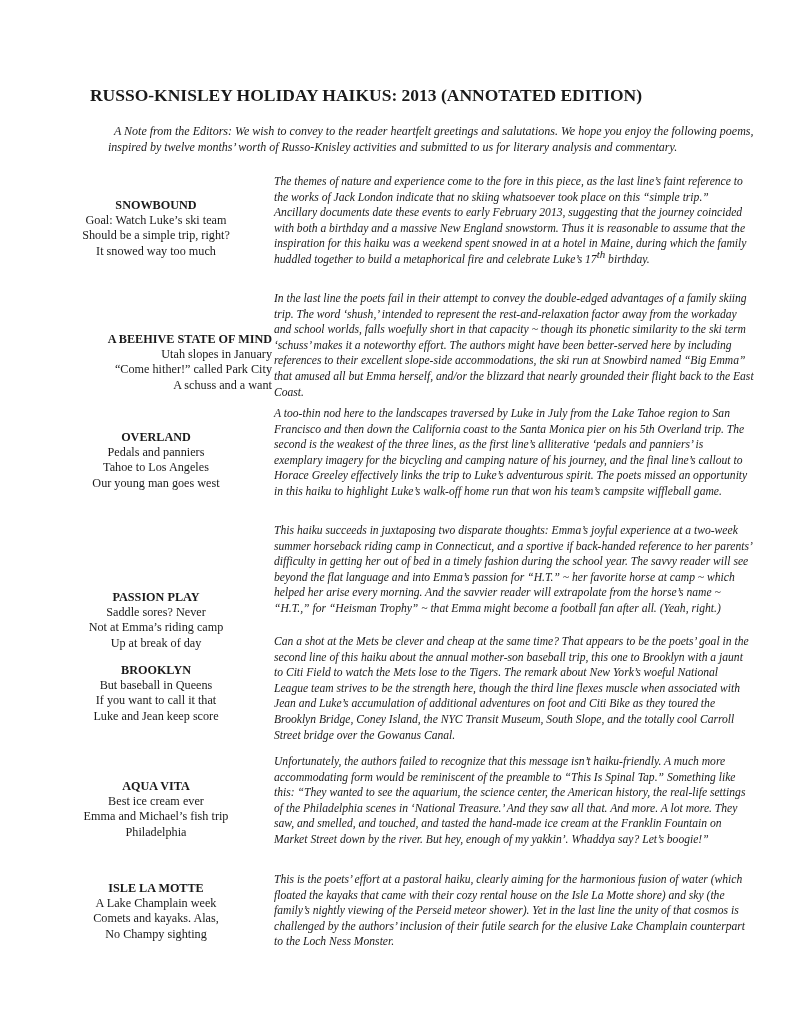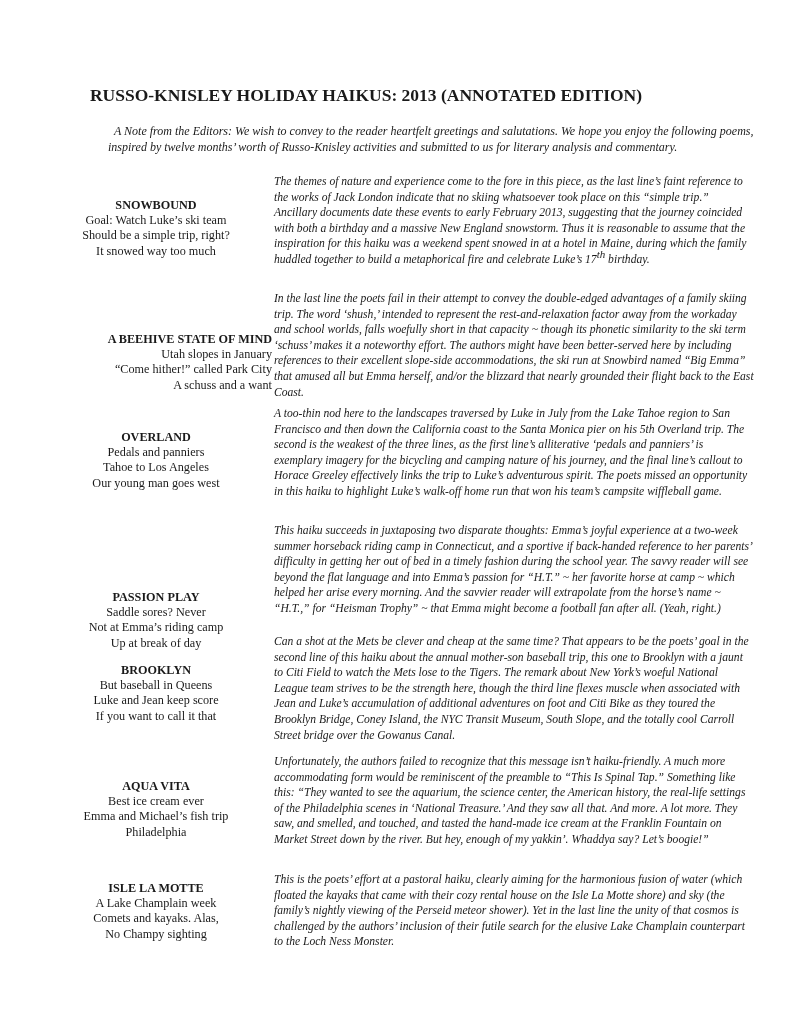--- a/index.html
+++ b/index.html
@@ -47,22 +47,22 @@
   <div class="htitle">PASSION PLAY</div>
   <div>Saddle sores? Never</div>
   <div>Not at Emma’s riding camp</div>
   <div>Up at break of day</div>
 </div>
 <div class="comment" style="top:523px;">This haiku succeeds in juxtaposing two disparate thoughts: Emma’s joyful experience at a two-week summer horseback riding camp in Connecticut, and a sportive if back-handed reference to her parents’ difficulty in getting her out of bed in a timely fashion during the school year. The savvy reader will see beyond the flat language and into Emma’s passion for “H.T.” ~ her favorite horse at camp ~ which helped her arise every morning. And the savvier reader will extrapolate from the horse’s name ~ “H.T.,” for “Heisman Trophy” ~ that Emma might become a football fan after all. (Yeah, right.)</div>
 
 <div class="haiku" style="top:663px;">
   <div class="htitle">BROOKLYN</div>
   <div>But baseball in Queens</div>
+  <div>If you want to call it that</div>
   <div>Luke and Jean keep score</div>
-  <div>If you want to call it that</div>
 </div>
 <div class="comment" style="top:634px;">Can a shot at the Mets be clever and cheap at the same time? That appears to be the poets’ goal in the second line of this haiku about the annual mother-son baseball trip, this one to Brooklyn with a jaunt to Citi Field to watch the Mets lose to the Tigers. The remark about New York’s woeful National League team strives to be the strength here, though the third line flexes muscle when associated with Jean and Luke’s accumulation of additional adventures on foot and Citi Bike as they toured the Brooklyn Bridge, Coney Island, the NYC Transit Museum, South Slope, and the totally cool Carroll Street bridge over the Gowanus Canal.</div>
 
 <div class="haiku" style="top:779px;">
   <div class="htitle">AQUA VITA</div>
   <div>Best ice cream ever</div>
   <div>Emma and Michael’s fish trip</div>
   <div>Philadelphia</div>
 </div>
 <div class="comment" style="top:754px;">Unfortunately, the authors failed to recognize that this message isn’t haiku-friendly. A much more accommodating form would be reminiscent of the preamble to “This Is Spinal Tap.” Something like this: “They wanted to see the aquarium, the science center, the American history, the real-life settings of the Philadelphia scenes in ‘National Treasure.’ And they saw all that. And more. A lot more. They saw, and smelled, and touched, and tasted the hand-made ice cream at the Franklin Fountain on Market Street down by the river. But hey, enough of my yakkin’. Whaddya say? Let’s boogie!”</div>

